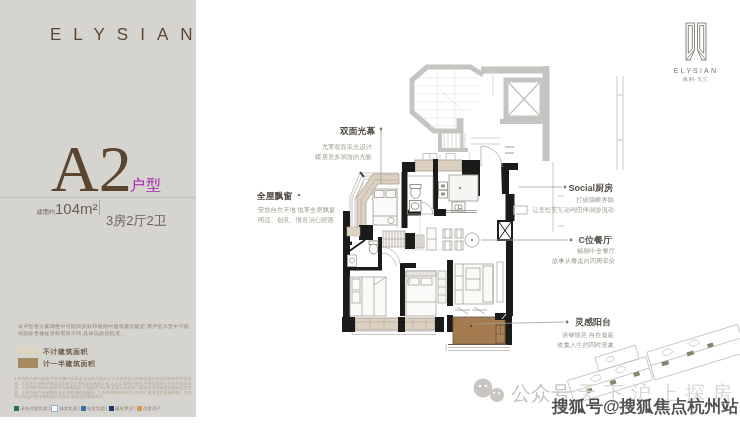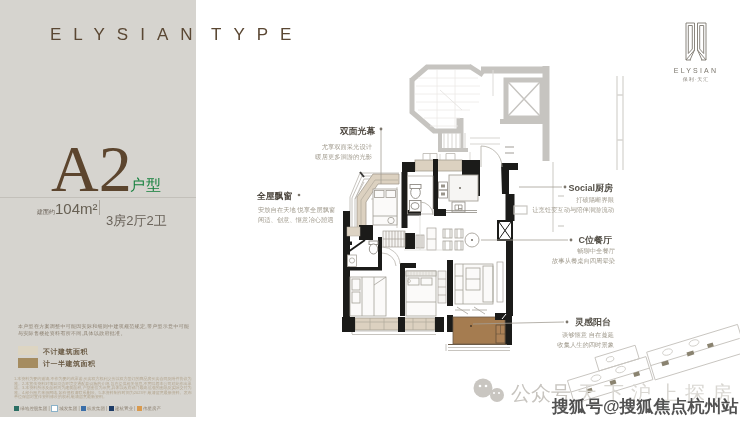--- a/index.html
+++ b/index.html
@@ -8,25 +8,24 @@
   #stage{position:relative;width:740px;height:423px;background:#ffffff;}
 </style>
 </head>
 <body>
 <div id="stage">
 
   <div class="abs" style="left:0;top:0;width:196px;height:417px;background:#d6d4cf;"></div>
 
   <div class="abs" style="left:50px;top:25px;width:200px;font-size:17px;letter-spacing:12px;color:#5a4733;">ELYSIAN</div>
 
-  <div class="abs" style="left:211px;top:25px;width:120px;font-size:17px;letter-spacing:12px;color:#5a4733;">TYPE</div>
 
   <div class="abs" style="left:51px;top:136px;font-family:'Liberation Serif',serif;font-size:66px;line-height:66px;color:#5c452e;">A2</div>
 
-  <div class="abs" style="left:130px;top:176px;font-size:15px;color:#15803d;letter-spacing:1px;">户型</div>
+  <div class="abs" style="left:130px;top:176px;font-size:15px;color:#a21caf;letter-spacing:1px;">户型</div>
 
   <div class="abs" style="left:0;top:197px;width:196px;height:1px;background:#c3c0ba;"></div>
 
   <div class="abs" style="left:37px;top:200px;width:160px;height:18px;">
     <span style="font-size:6px;color:#6a6258;">建面约</span><span style="font-size:15px;font-weight:normal;color:#676054;">104m²</span>
   </div>
 
   <div class="abs" style="left:99px;top:200px;width:1px;height:15px;background:#a9a49c;"></div>
 
   <div class="abs" style="left:106px;top:202px;font-size:13px;color:#6a635a;margin-top:10px;">3房2厅2卫</div>

